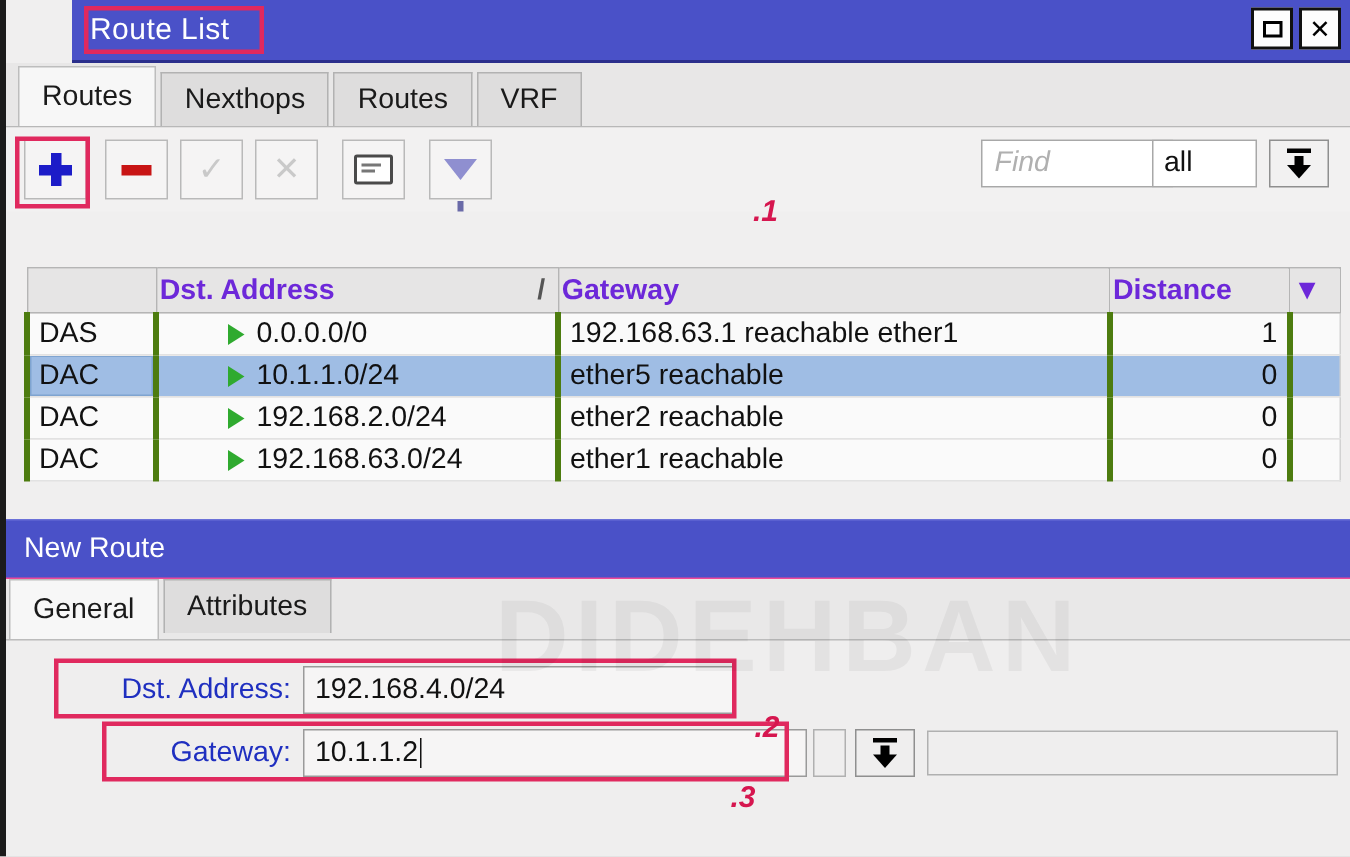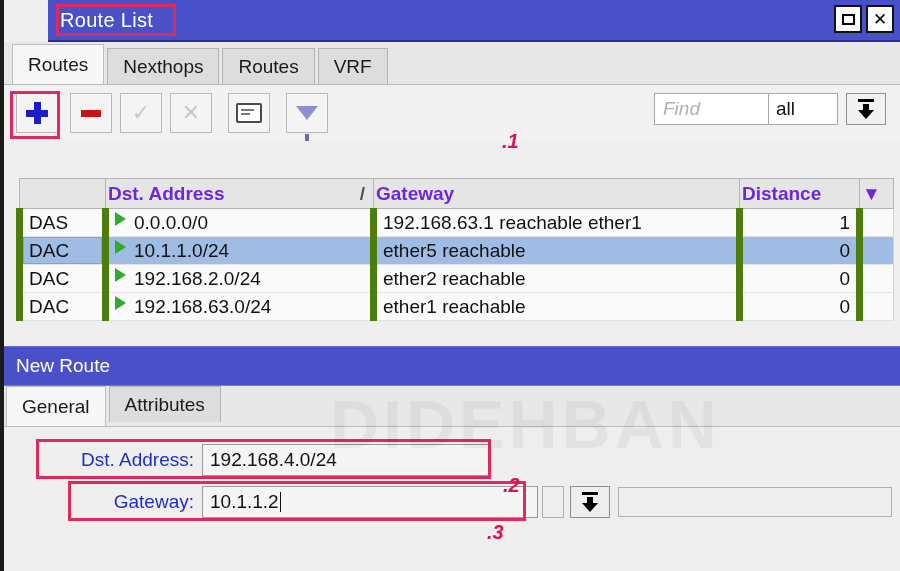--- a/index.html
+++ b/index.html
@@ -121,29 +121,29 @@
   
   .tablewrap{position:absolute;left:12px;top:178px;right:6px;bottom:4px;}
   table.rt{border-collapse:collapse;width:100%;table-layout:fixed;font-size:19px;}
   table.rt th{
     background:#e6e5e5;border:1px solid #b5b5b5;height:30px;
     font-weight:700;text-align:left;padding:0 2px;color:#6d28d9;
     box-sizing:border-box;position:relative;
   }
   table.rt th.sorted:after{content:"/";position:absolute;right:8px;color:#555;}
   table.rt td{
-    border-left:7px solid #4d7c0f;border-right:1px solid #d2d2d2;
+    border-left:4px solid #4d7c0f;border-right:1px solid #d2d2d2;
     border-bottom:1px solid #e2e2e2;
     height:28px;padding:0 6px;color:#111;background:#fafafa;
     box-sizing:border-box;overflow:hidden;white-space:nowrap;
   }
   tr.sel td{background:#9fbde4;}
   tr.sel td:first-child{box-shadow:inset 0 0 0 1px #7fa4d0;}
   td.num{text-align:right;padding-right:10px;}
-  .arrowcell{display:flex;gap:8px;}
+  .arrowcell{display:flex;align-items:center;gap:8px;margin-left:40px;}
   .grnarrow{width:0;height:0;border-top:7px solid transparent;border-bottom:7px solid transparent;border-left:11px solid #2faa2f;flex:0 0 auto;}
   .hdrbtn{width:100%;text-align:center;}
 
   
   .win2{
     position:absolute;left:0;top:346px;width:900px;height:225px;
     background:#efeeee;border-left:4px solid #1b1b1b;
     box-sizing:border-box;z-index:30;
   }
   .titlebar2{

